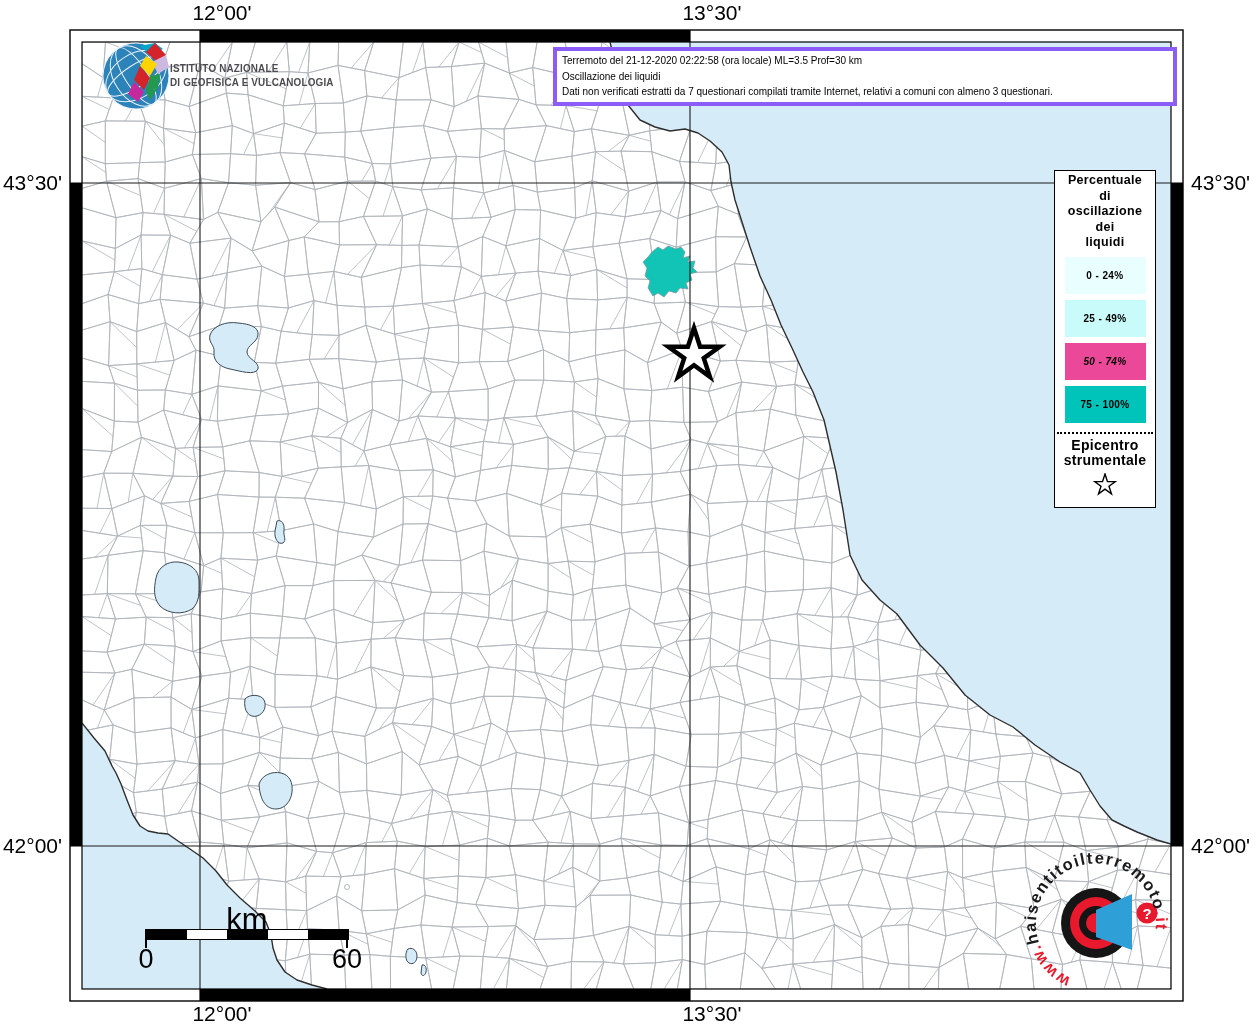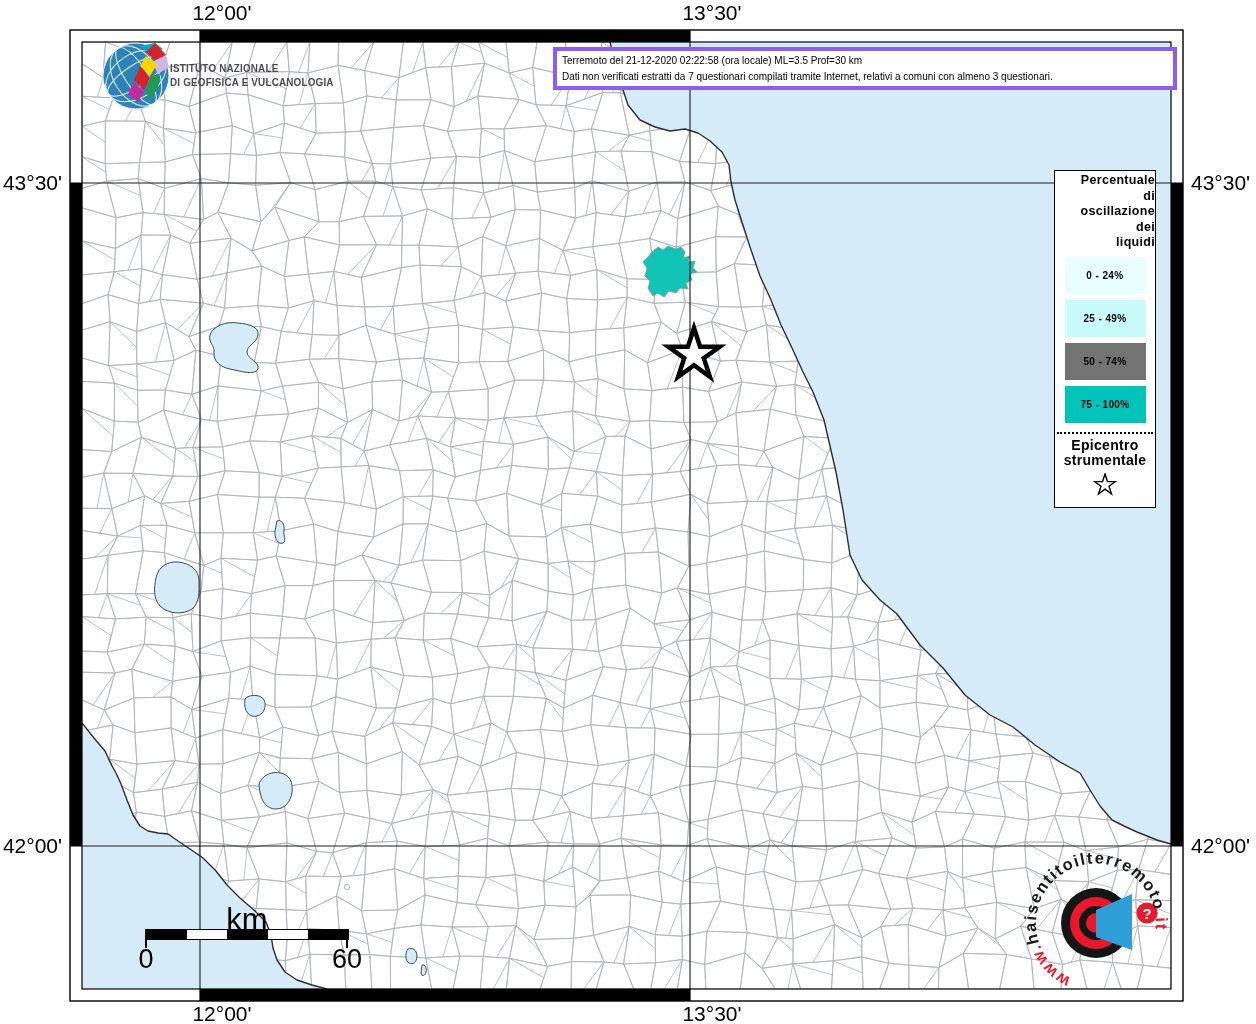--- a/index.html
+++ b/index.html
@@ -11,21 +11,21 @@
   .coord.cy{transform:translateY(-50%);}
   .coord.right-align{text-align:right;}
   
   .info-box{position:absolute;left:553px;top:47px;width:606px;background:#fff;
             border:4px solid #8b5cf6;padding:2px 5px;font-size:10px;line-height:15.7px;
             white-space:nowrap;overflow:hidden;}
   
   .legend{position:absolute;left:1054px;top:170px;width:100px;background:#fff;
           border:1.5px solid #000;text-align:center;padding-bottom:7px;}
   .legend-title{font-weight:bold;font-size:12.5px;line-height:15.5px;margin-top:2px;}
-  .legend-title div{letter-spacing:0.3px;text-align:right;}
+  .legend-title div{letter-spacing:0.3px;}
   .swatch{width:81px;height:37px;margin:6px auto 0 auto;display:flex;align-items:center;
           justify-content:center;font-weight:bold;font-size:10px;letter-spacing:0.4px;}
   .legend-sep{border:none;border-top:2px dotted #000;margin:9px 2px 4px 2px;}
   .legend-epi{font-weight:bold;font-size:14px;line-height:15.5px;letter-spacing:0.3px;}
   .legend-star{margin-top:4px;}
   
   .ingv-text{position:absolute;left:170px;top:62px;font-weight:bold;color:#4b4b50;
              font-size:11.5px;line-height:13.5px;transform:scaleX(.86);transform-origin:left top;
              letter-spacing:0.2px;white-space:nowrap;}
   
@@ -150,20 +150,21 @@
   <div class="coord cx" style="left:690px;top:1px;">13°30'</div>
   <div class="coord cx" style="left:200px;top:1002px;">12°00'</div>
   <div class="coord cx" style="left:690px;top:1002px;">13°30'</div>
   <div class="coord cy right-align" style="left:0px;width:62px;top:183px;">43°30'</div>
   <div class="coord cy right-align" style="left:0px;width:62px;top:846px;">42°00'</div>
   <div class="coord cy" style="left:1191px;top:183px;">43°30'</div>
   <div class="coord cy" style="left:1191px;top:846px;">42°00'</div>
 
   <div class="info-box">
     <div>Terremoto del 21-12-2020 02:22:58 (ora locale) ML=3.5 Prof=30 km</div>
+    <div>Oscillazione dei liquidi</div>
     <div>Dati non verificati estratti da 7 questionari compilati tramite Internet, relativi a comuni con almeno 3 questionari.</div>
   </div>
 
   <div class="ingv-text">
     <div>ISTITUTO NAZIONALE</div>
     <div>DI GEOFISICA E VULCANOLOGIA</div>
   </div>
 
   <div class="legend">
     <div class="legend-title">
@@ -172,21 +173,21 @@
       <div>oscillazione</div>
       <div>dei</div>
       <div>liquidi</div>
     </div>
     <div class="swatch" style="background-color: rgb(233, 254, 255);">
         <span>0 - 24%</span>
       </div>
     <div class="swatch" style="background-color: rgb(201, 251, 251);">
         <span>25 - 49%</span>
       </div>
-    <div class="swatch" style="background-color: #737373;">
+    <div class="swatch" style="background-color: #ec4899; font-style: italic;">
         <span>50 - 74%</span>
       </div>
     <div class="swatch" style="background-color: rgb(0, 196, 186);">
         <span>75 - 100%</span>
       </div>
     <hr class="legend-sep">
     <div class="legend-epi">
       <div>Epicentro</div>
       <div>strumentale</div>
     </div>

